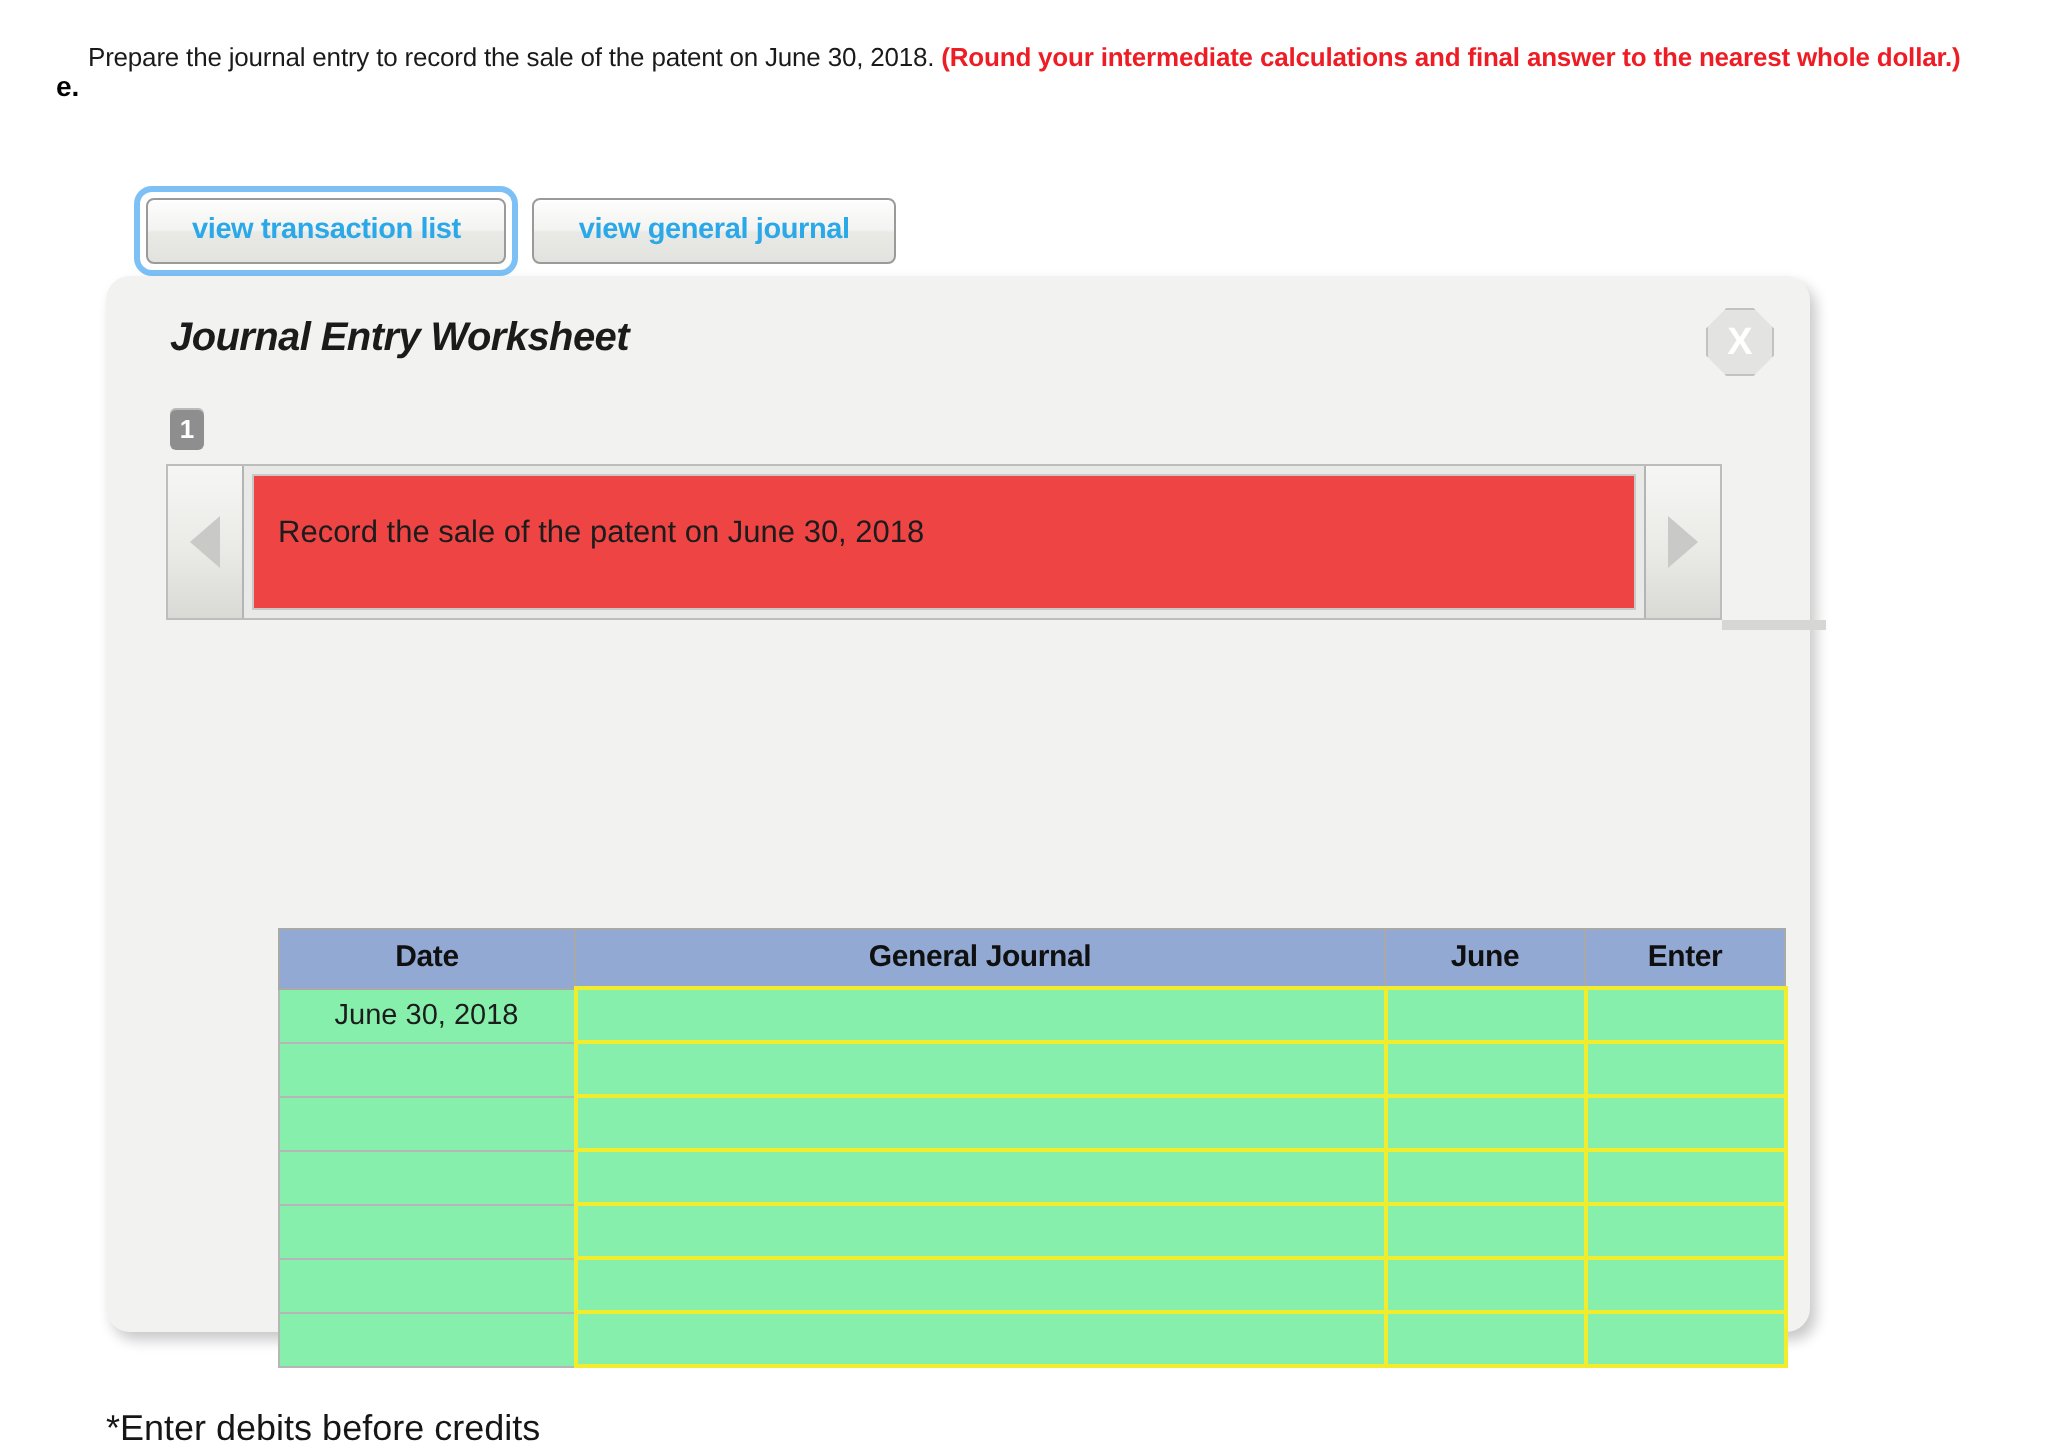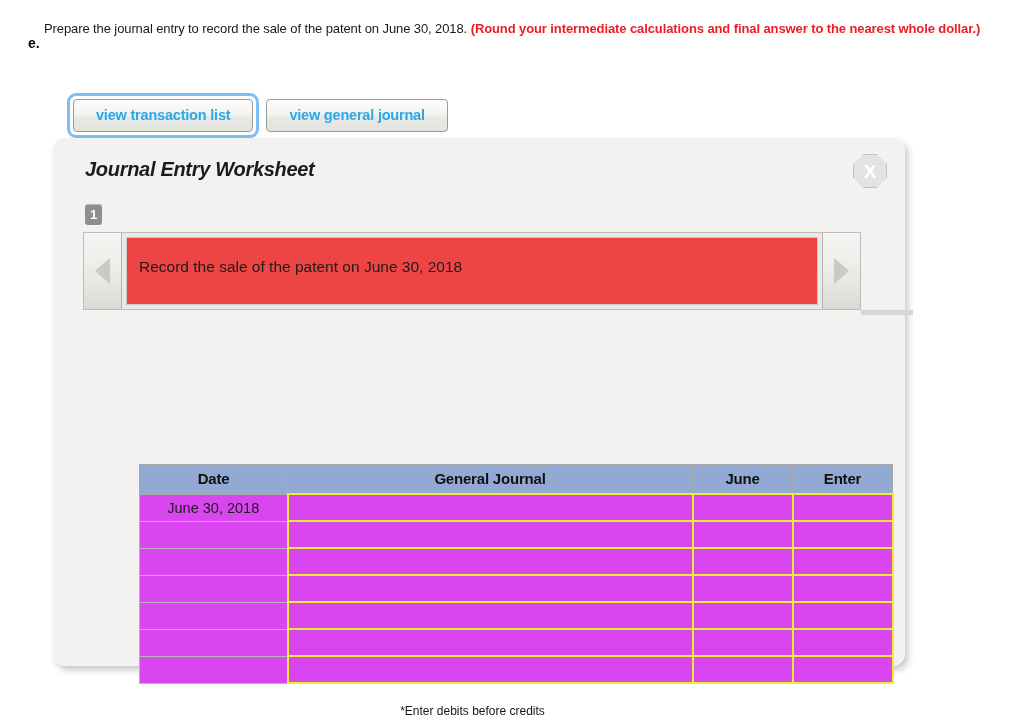--- a/index.html
+++ b/index.html
@@ -214,21 +214,21 @@
     font-size: 15px;
     font-weight: bold;
     padding: 5px 0 6px 0;
     text-align: center;
     letter-spacing: -0.2px;
   }
   .jtable td {
     border: 1px solid #b6b6b6;
     height: 25px;
     padding: 0;
-    background: #d946ef;
+    background: #86efac;
   }
   .col-date   { width: 148px; }
   .col-gj     { width: 405px; }
   .col-debit  { width: 100px; }
   .col-credit { width: 100px; }
 
   .cell-date {
     text-align: center;
     font-size: 14.5px;
     color: #1c1c1c;
@@ -237,22 +237,22 @@
   .cell-input {
     border: 2px solid #f2ed2c !important;
     background: #ffffff;
   }
 
   .hint {
     position: absolute;
     left: 0;
     top: 566px;
     width: 839px;
-    text-align: center;
-    font-size: 12px;
+    text-align: left;
+    font-size: 18px;
     color: #161616;
   }
 </style>
 </head>
 <body>
 
 <div id="page">
 
   <div class="prompt">
     <div class="prompt-letter">e.</div>

